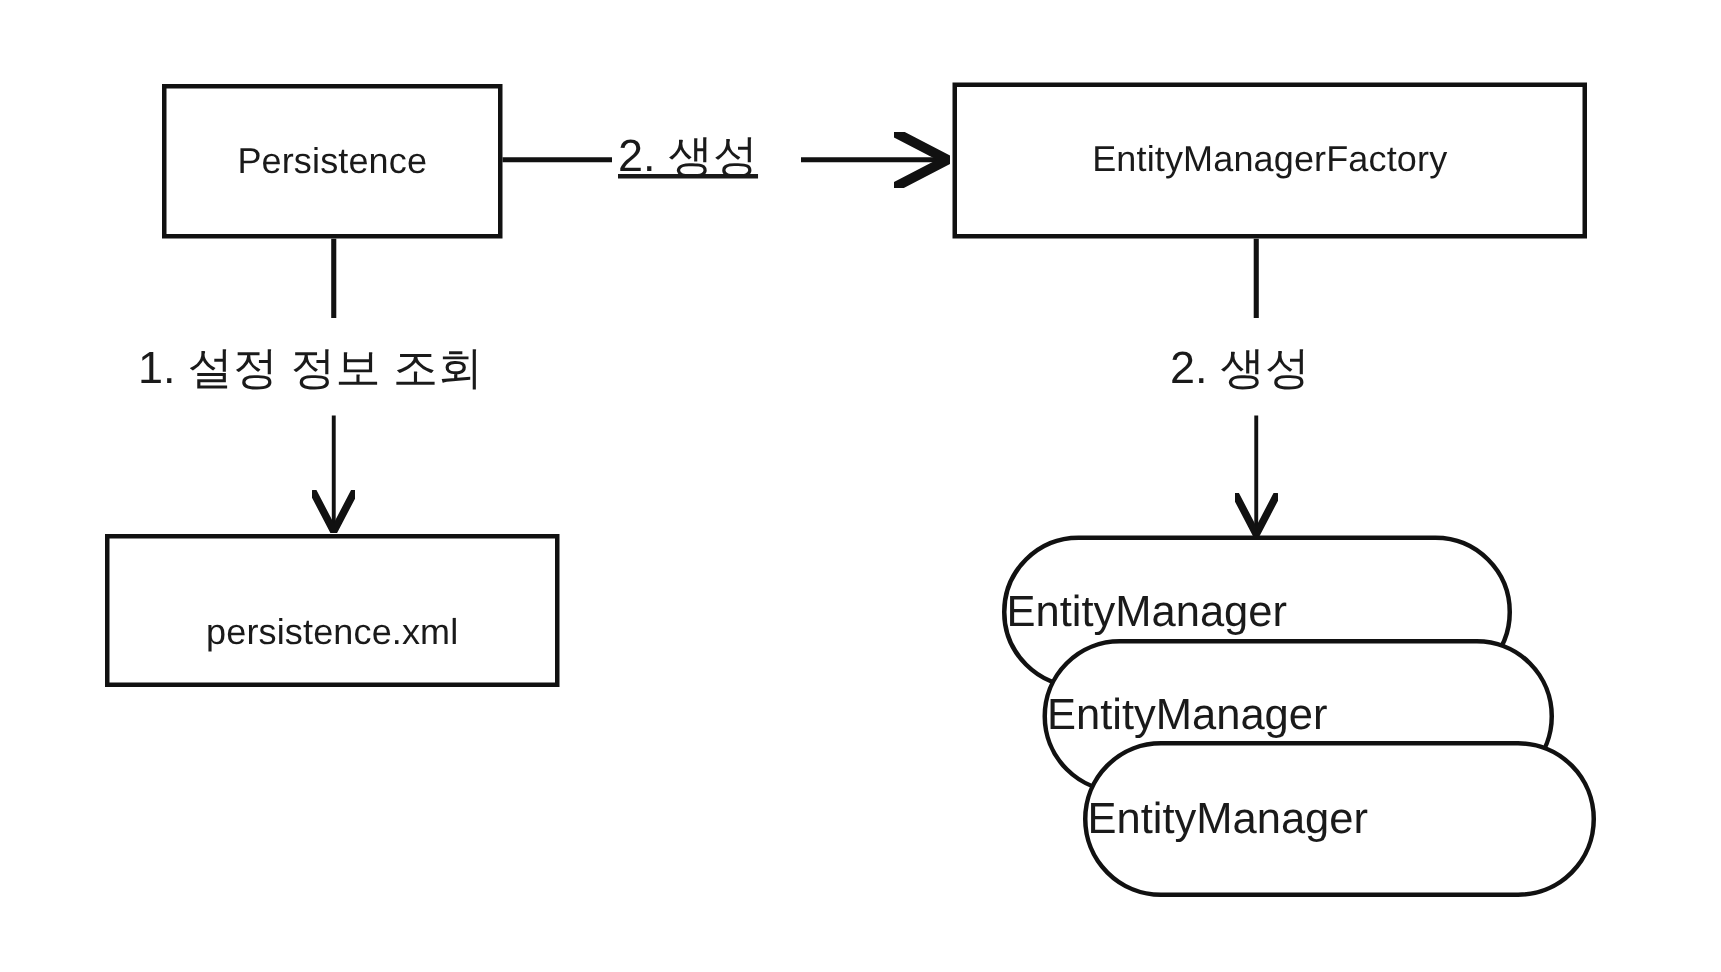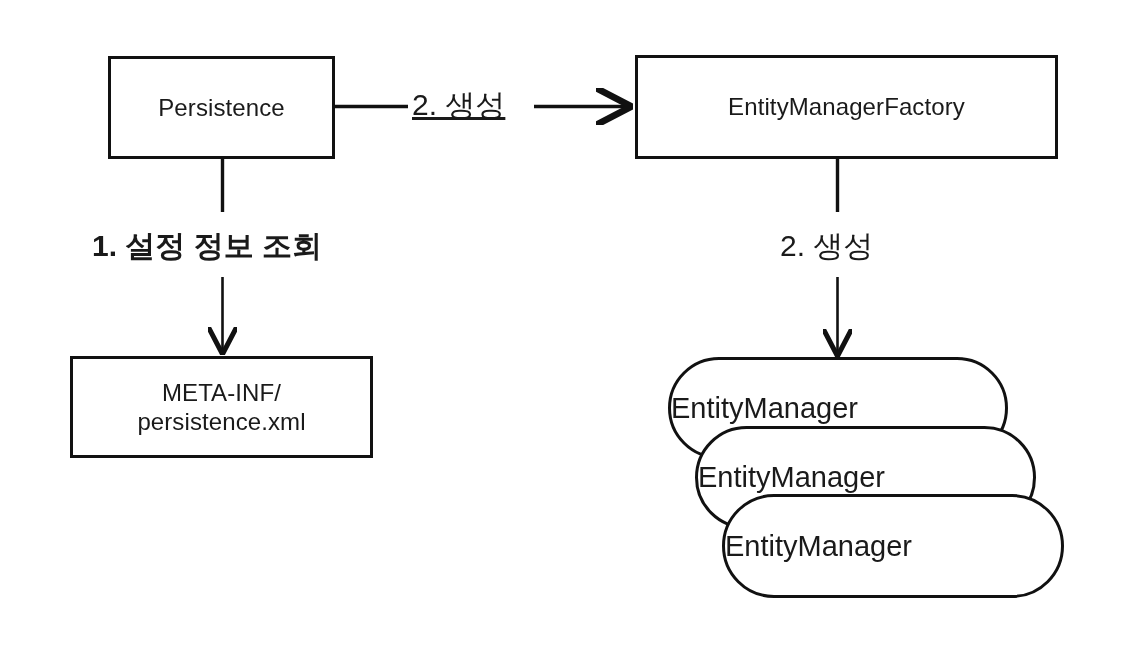--- a/index.html
+++ b/index.html
@@ -65,21 +65,21 @@
     background: #ffffff;
     padding: 0 4px;
     line-height: 1.1;
   }
   #box-persistence { left: 108px; top: 56px;  width: 227px; height: 103px; }
   #box-emf        { left: 635px; top: 55px;  width: 423px; height: 104px; }
   #box-metainf    { left: 70px;  top: 356px; width: 303px; height: 102px; }
   #pill-em-1 { left: 668px; top: 357px; width: 340px; height: 102px; z-index: 3; }
   #pill-em-2 { left: 695px; top: 426px; width: 341px; height: 103px; z-index: 4; }
   #pill-em-3 { left: 722px; top: 494px; width: 342px; height: 104px; z-index: 5; }
-  #label-step1 { left: 88px;  top: 229px; font-weight: bold; }
+  #label-step1 { left: 88px;  top: 229px; }
   #label-step2 { left: 408px; top: 88px; text-decoration: underline;  }
   #label-step3 { left: 776px; top: 229px; }
 </style>
 </head>
 <body>
 
 <div id="canvas">
 
   <svg id="wires" viewBox="0 0 1147 648" width="1147" height="648" xmlns="http://www.w3.org/2000/svg">
     <defs>
@@ -107,21 +107,21 @@
   <div class="node-box" id="box-persistence">
     <span>Persistence</span>
   </div>
 
   <div class="node-box" id="box-emf">
     <span>EntityManagerFactory</span>
   </div>
 
   <div class="node-box" id="box-metainf">
     <span>
-      <span>META-INF/</span><br>
+      <br>
       <span>persistence.xml</span>
     </span>
   </div>
 
   <div class="node-pill" id="pill-em-1">
     <span>EntityManager</span>
   </div>
 
   <div class="node-pill" id="pill-em-2">
     <span>EntityManager</span>

